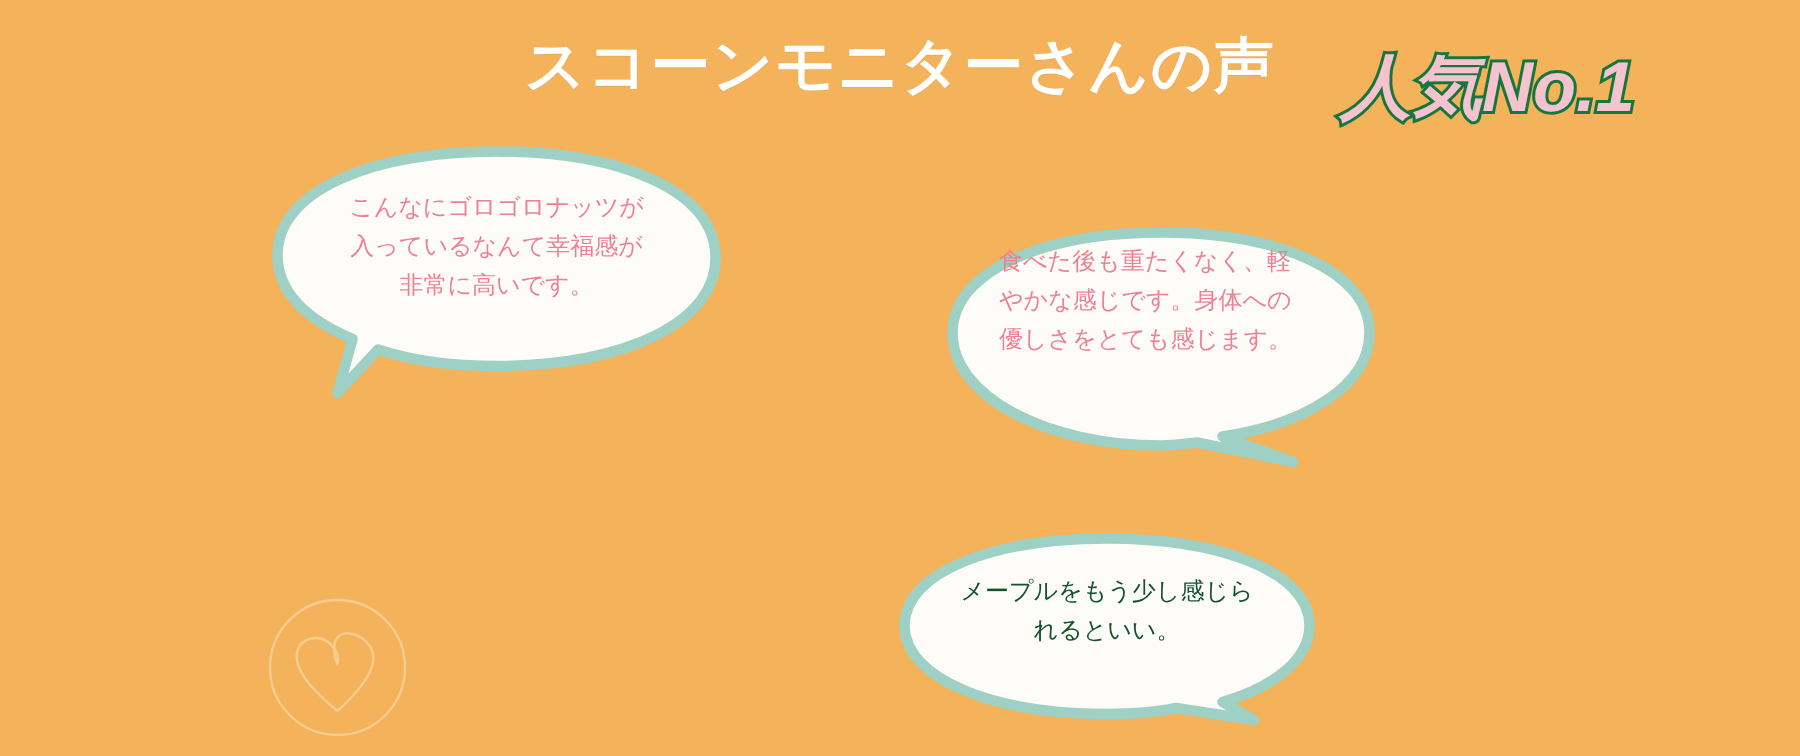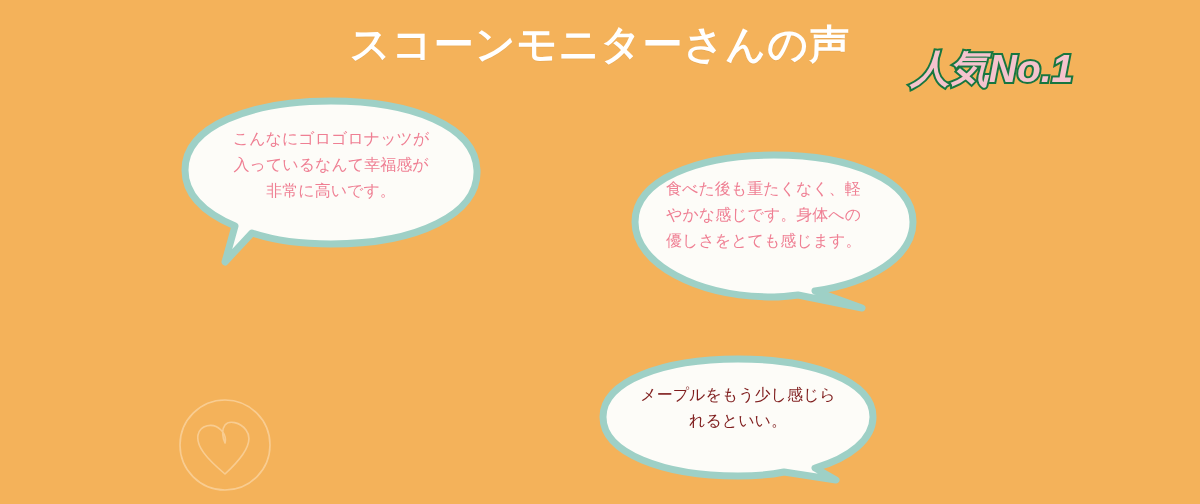--- a/index.html
+++ b/index.html
@@ -42,22 +42,22 @@
   }
   .rating-line {
     font-size: 17px;
     font-weight: bold;
     color: #1d1d1b;
     letter-spacing: 0.4px;
     white-space: nowrap;
     line-height: 1.2;
   }
   .rank-line {
-    margin-top: 22px;
-    font-size: 39px;
+    margin-top: 6px;
+    font-size: 47px;
     font-weight: bold;
     font-style: italic;
     color: #f5c3ce;
     letter-spacing: 0px;
     line-height: 1.1;
     white-space: nowrap;
     -webkit-text-stroke: 4px #17763f;
     paint-order: stroke fill;
   }
 
@@ -72,21 +72,21 @@
     overflow: visible;
   }
   .bubble-text {
     position: absolute;
     color: #ef7f93;
     font-size: 16px;
     line-height: 1.62;
     white-space: pre-line;
   }
   .bubble-text.gray {
-    color: #7f1d1d;
+    color: #14532d;
   }
 
   
   .watermark {
     position: absolute;
     left: 176px;
     top: 396px;
     width: 98px;
     height: 98px;
     opacity: 0.55;
@@ -121,21 +121,21 @@
   <div class="bubble" style="left:630px; top:152px; width:288px; height:160px;">
     <svg width="288" height="160" viewBox="0 0 288 160">
       <path d="M144 3
                C 221 3, 283 28, 283 70
                C 283 105, 240 131, 185 139
                L 232 156 L 168 143
                C 160 144, 152 145, 144 145
                C 67 145, 5 112, 5 70
                C 5 28, 67 3, 144 3 Z" fill="#fdfcf8" stroke="#9ed0c6" stroke-width="7" stroke-linejoin="round"></path>
     </svg>
-    <div class="bubble-text" style="left:36px; top:24px; width:236px; text-align:left;">食べた後も重たくなく、軽
+    <div class="bubble-text" style="left:36px; top:10px; width:236px; text-align:left;">食べた後も重たくなく、軽
 やかな感じです。身体への
 優しさをとても感じます。</div>
   </div>
 
 
   <div class="bubble" style="left:598px; top:356px; width:280px; height:128px;">
     <svg width="280" height="128" viewBox="0 0 280 128">
       <path d="M140 3
                C 215 3, 275 25, 275 61
                C 275 83, 252 102, 217 112

